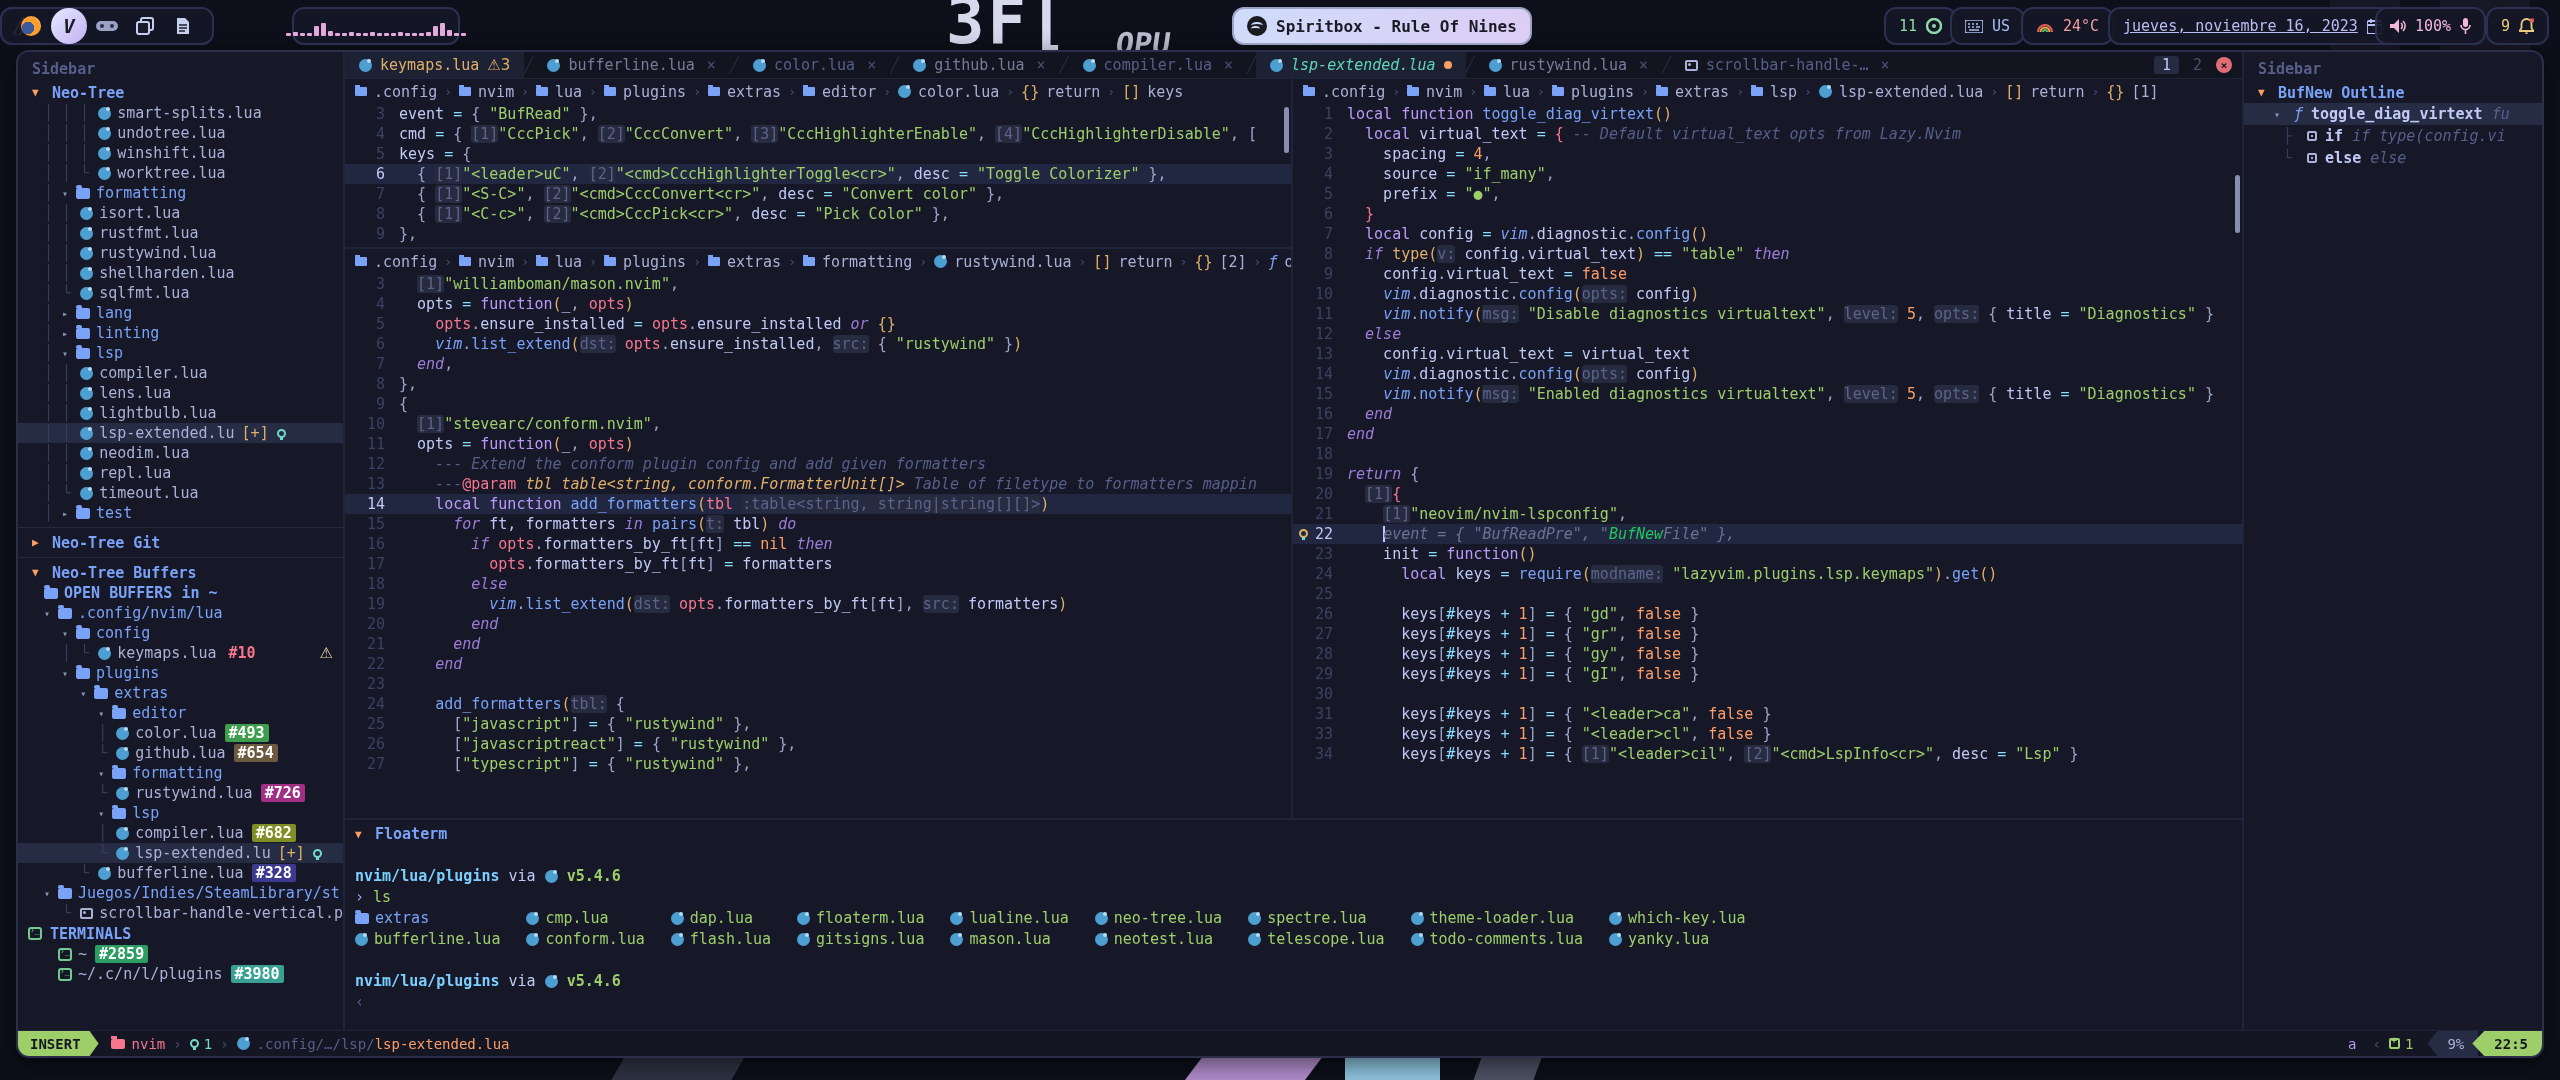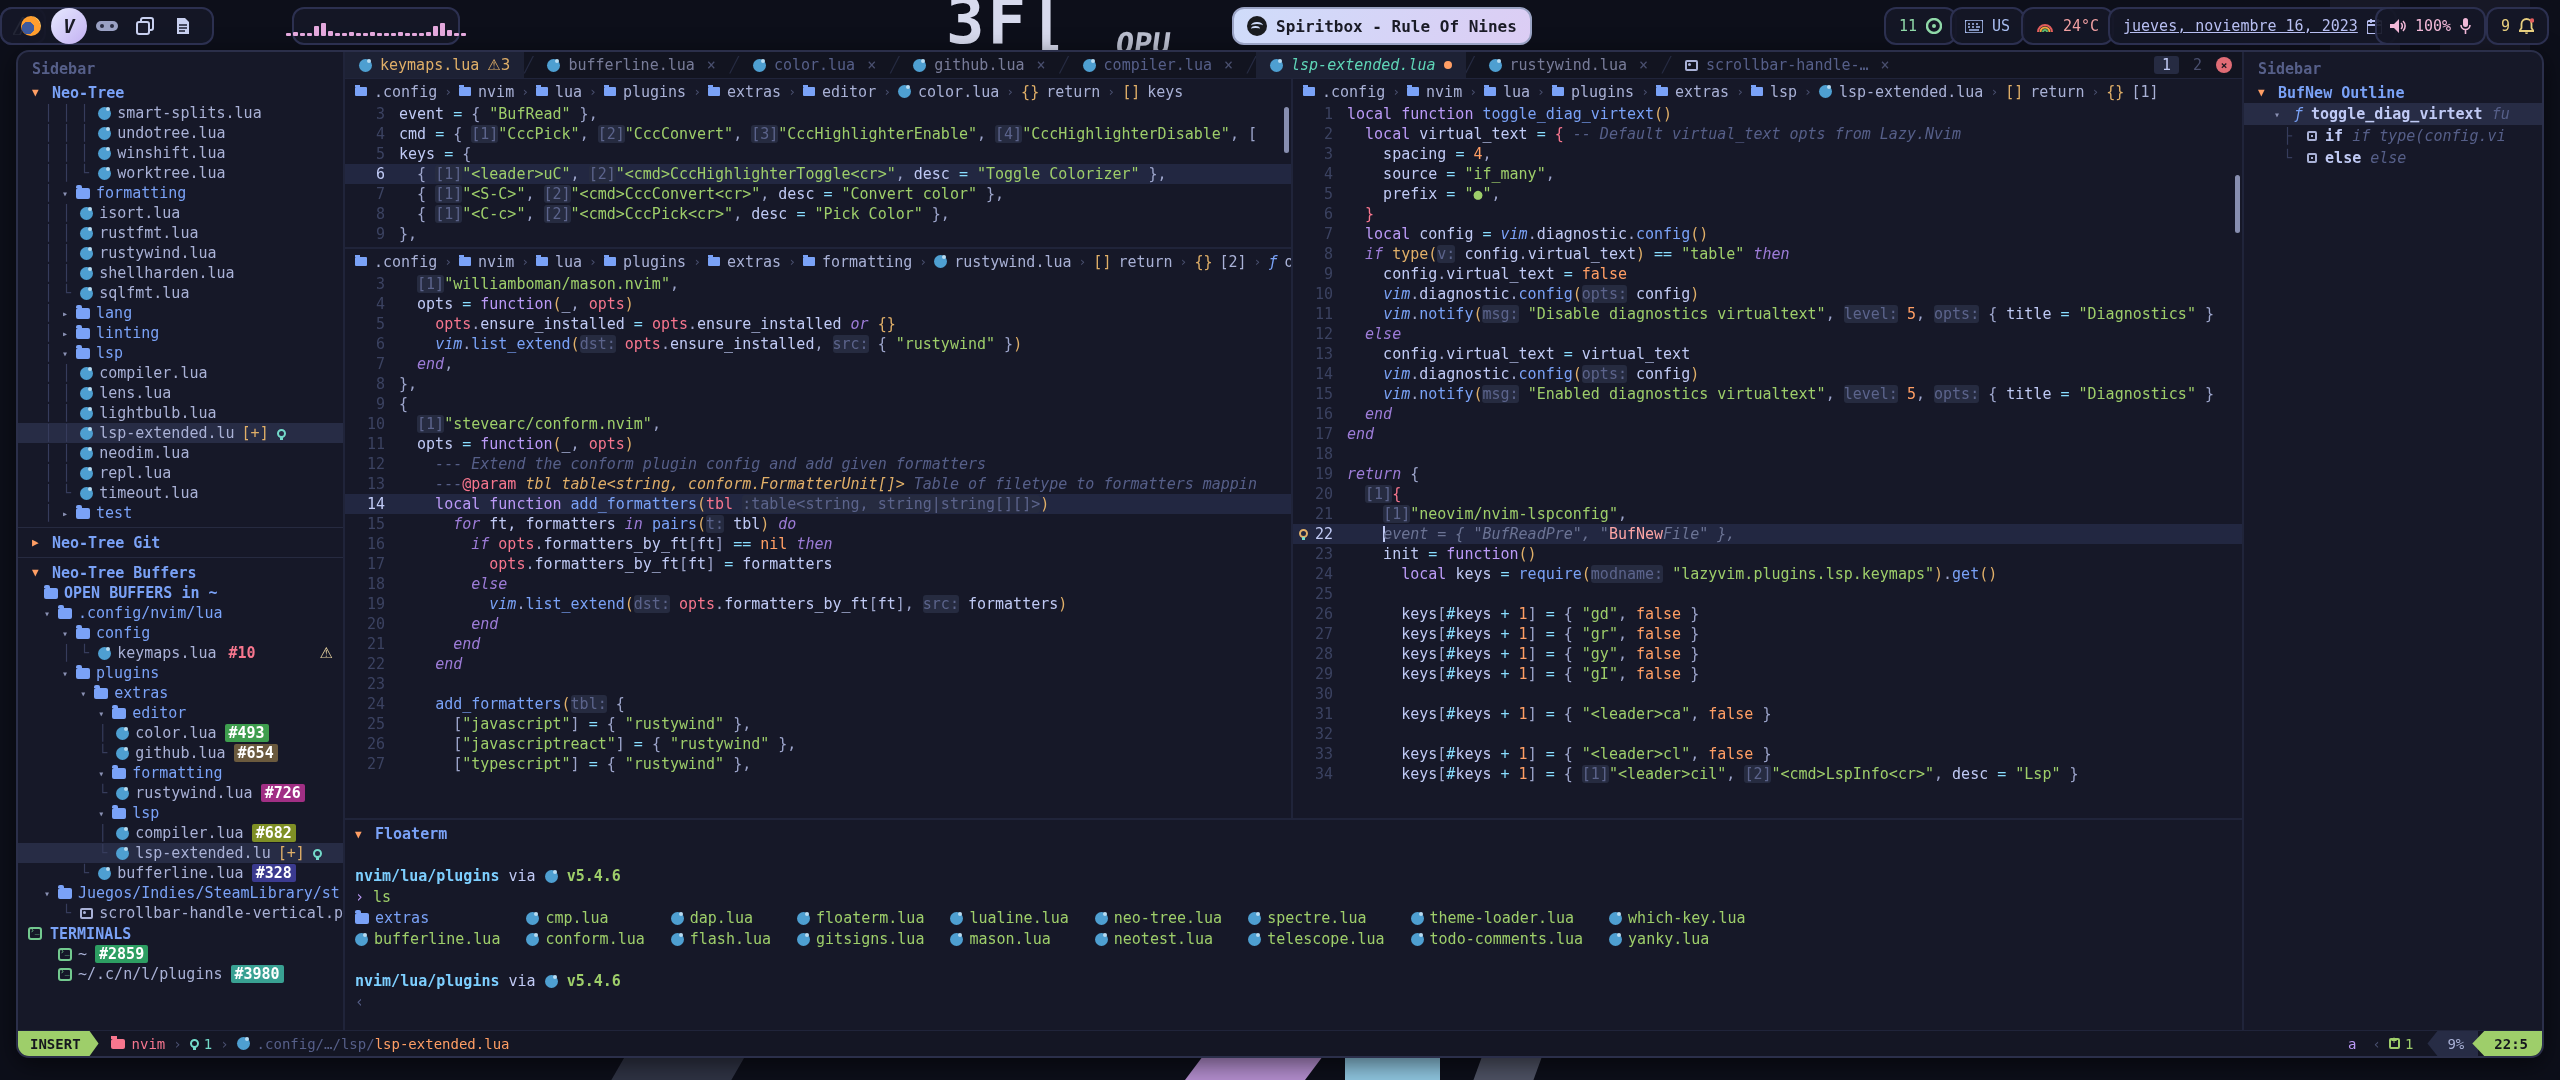--- a/index.html
+++ b/index.html
@@ -115,21 +115,21 @@
   .code { white-space:pre; overflow:hidden; flex:1; }
   .sbar { position:absolute; width:5px; border-radius:3px; background:#aeb6dd; opacity:.75; }
   
   .c-v { color:#c0caf5; } .c-d { color:#9da5cc; } .c-o { color:#89ddff; }
   .c-k { color:#bb9af7; } .c-K { color:#9d7cd8; font-style:italic; }
   .c-f { color:#7aa2f7; } .c-m { color:#7aa2f7; font-style:italic; }
   .c-p { color:#f7768e; } .c-s { color:#9ece6a; } .c-n { color:#ff9e64; }
   .c-c { color:#565f89; font-style:italic; } .c-b { color:#e0af68; }
   .c-t { color:#e0af68; font-style:italic; }
   .c-h { color:#5c648c; background:#262b40; border-radius:3px; }
-  .c-g { color:#6b7394; font-style:italic; } .c-w { color:#fca5a5; }
+  .c-g { color:#6b7394; font-style:italic; } .c-w { color:#22c55e; font-style:italic; }
   .cursorbar { display:inline-block; width:2px; height:16px; background:#c0caf5;
     vertical-align:-3px; margin-right:-2px; }
   
   .floaterm { height:212px; flex:none; border-top:2px solid #20243a; padding:3px 0 0 10px;
     overflow:hidden; }
   .ft-h { display:flex; align-items:center; gap:8px; height:22px; }
   .ft-label { color:#7aa2f7; font-weight:bold; }
   .ft-line { height:21px; line-height:21px; white-space:pre; }
   .c-pr { color:#bb9af7; } .c-cm { color:#9ece6a; }
   .c-ar { color:#f7768e; text-decoration:underline; }
@@ -780,24 +780,20 @@
               </div>
               <div class="code-row">
                 <div class="gutter">30</div>
                 <div class="code"></div>
               </div>
               <div class="code-row">
                 <div class="gutter">31</div>
                 <div class="code"><span class="c-v">      keys</span><span class="c-d">[</span><span class="c-o">#</span><span class="c-v">keys </span><span class="c-o">+ </span><span class="c-n">1</span><span class="c-d">]</span><span class="c-v"> </span><span class="c-o">= </span><span class="c-d">{ </span><span class="c-s">"&lt;leader&gt;ca"</span><span class="c-d">, </span><span class="c-n">false</span><span class="c-d"> }</span></div>
               </div>
               <div class="code-row">
-                <div class="gutter">32</div>
-                <div class="code"></div>
-              </div>
-              <div class="code-row">
                 <div class="gutter">33</div>
                 <div class="code"><span class="c-v">      keys</span><span class="c-d">[</span><span class="c-o">#</span><span class="c-v">keys </span><span class="c-o">+ </span><span class="c-n">1</span><span class="c-d">]</span><span class="c-v"> </span><span class="c-o">= </span><span class="c-d">{ </span><span class="c-s">"&lt;leader&gt;cl"</span><span class="c-d">, </span><span class="c-n">false</span><span class="c-d"> }</span></div>
               </div>
               <div class="code-row">
                 <div class="gutter">34</div>
                 <div class="code"><span class="c-v">      keys</span><span class="c-d">[</span><span class="c-o">#</span><span class="c-v">keys </span><span class="c-o">+ </span><span class="c-n">1</span><span class="c-d">]</span><span class="c-v"> </span><span class="c-o">= </span><span class="c-d">{ </span><span class="c-h">[1]</span><span class="c-s">"&lt;leader&gt;cil"</span><span class="c-d">, </span><span class="c-h">[2]</span><span class="c-s">"&lt;cmd&gt;LspInfo&lt;cr&gt;"</span><span class="c-d">, </span><span class="c-v">desc </span><span class="c-o">= </span><span class="c-s">"Lsp"</span><span class="c-d"> }</span></div>
               </div>
             </div>
           <div class="sbar" style="right:2px;top:96px;height:58px;"></div>
         </div>

